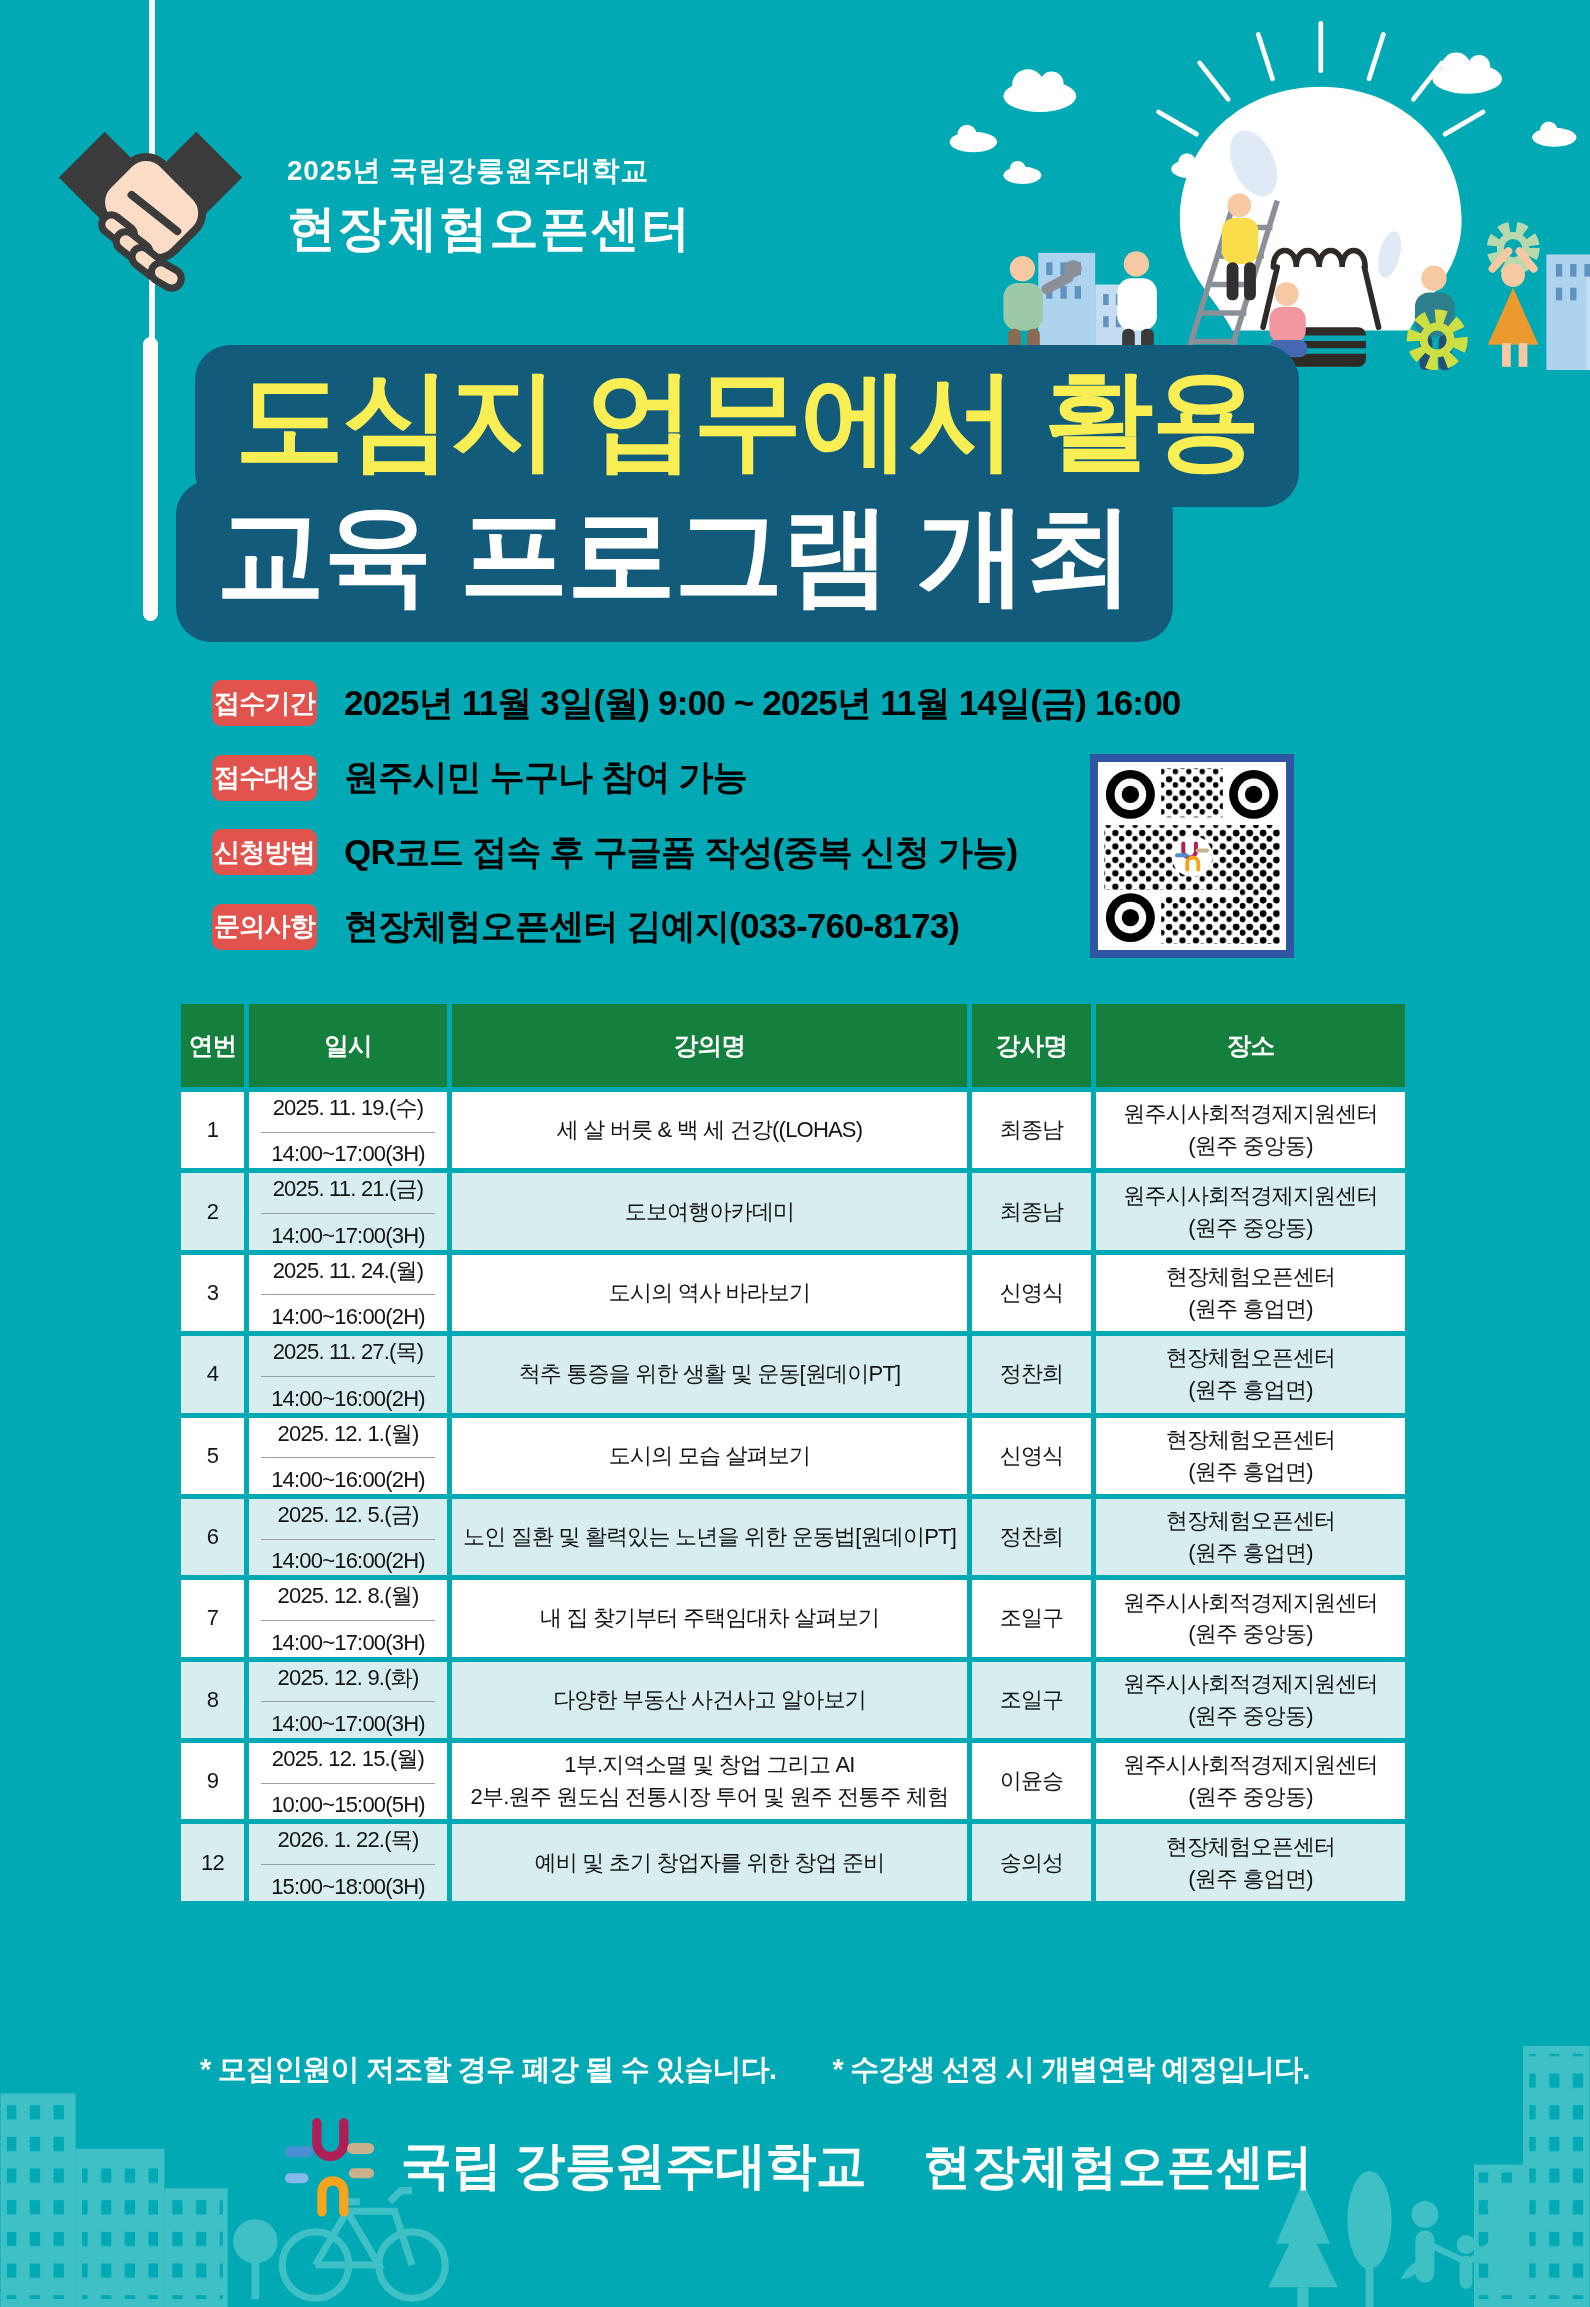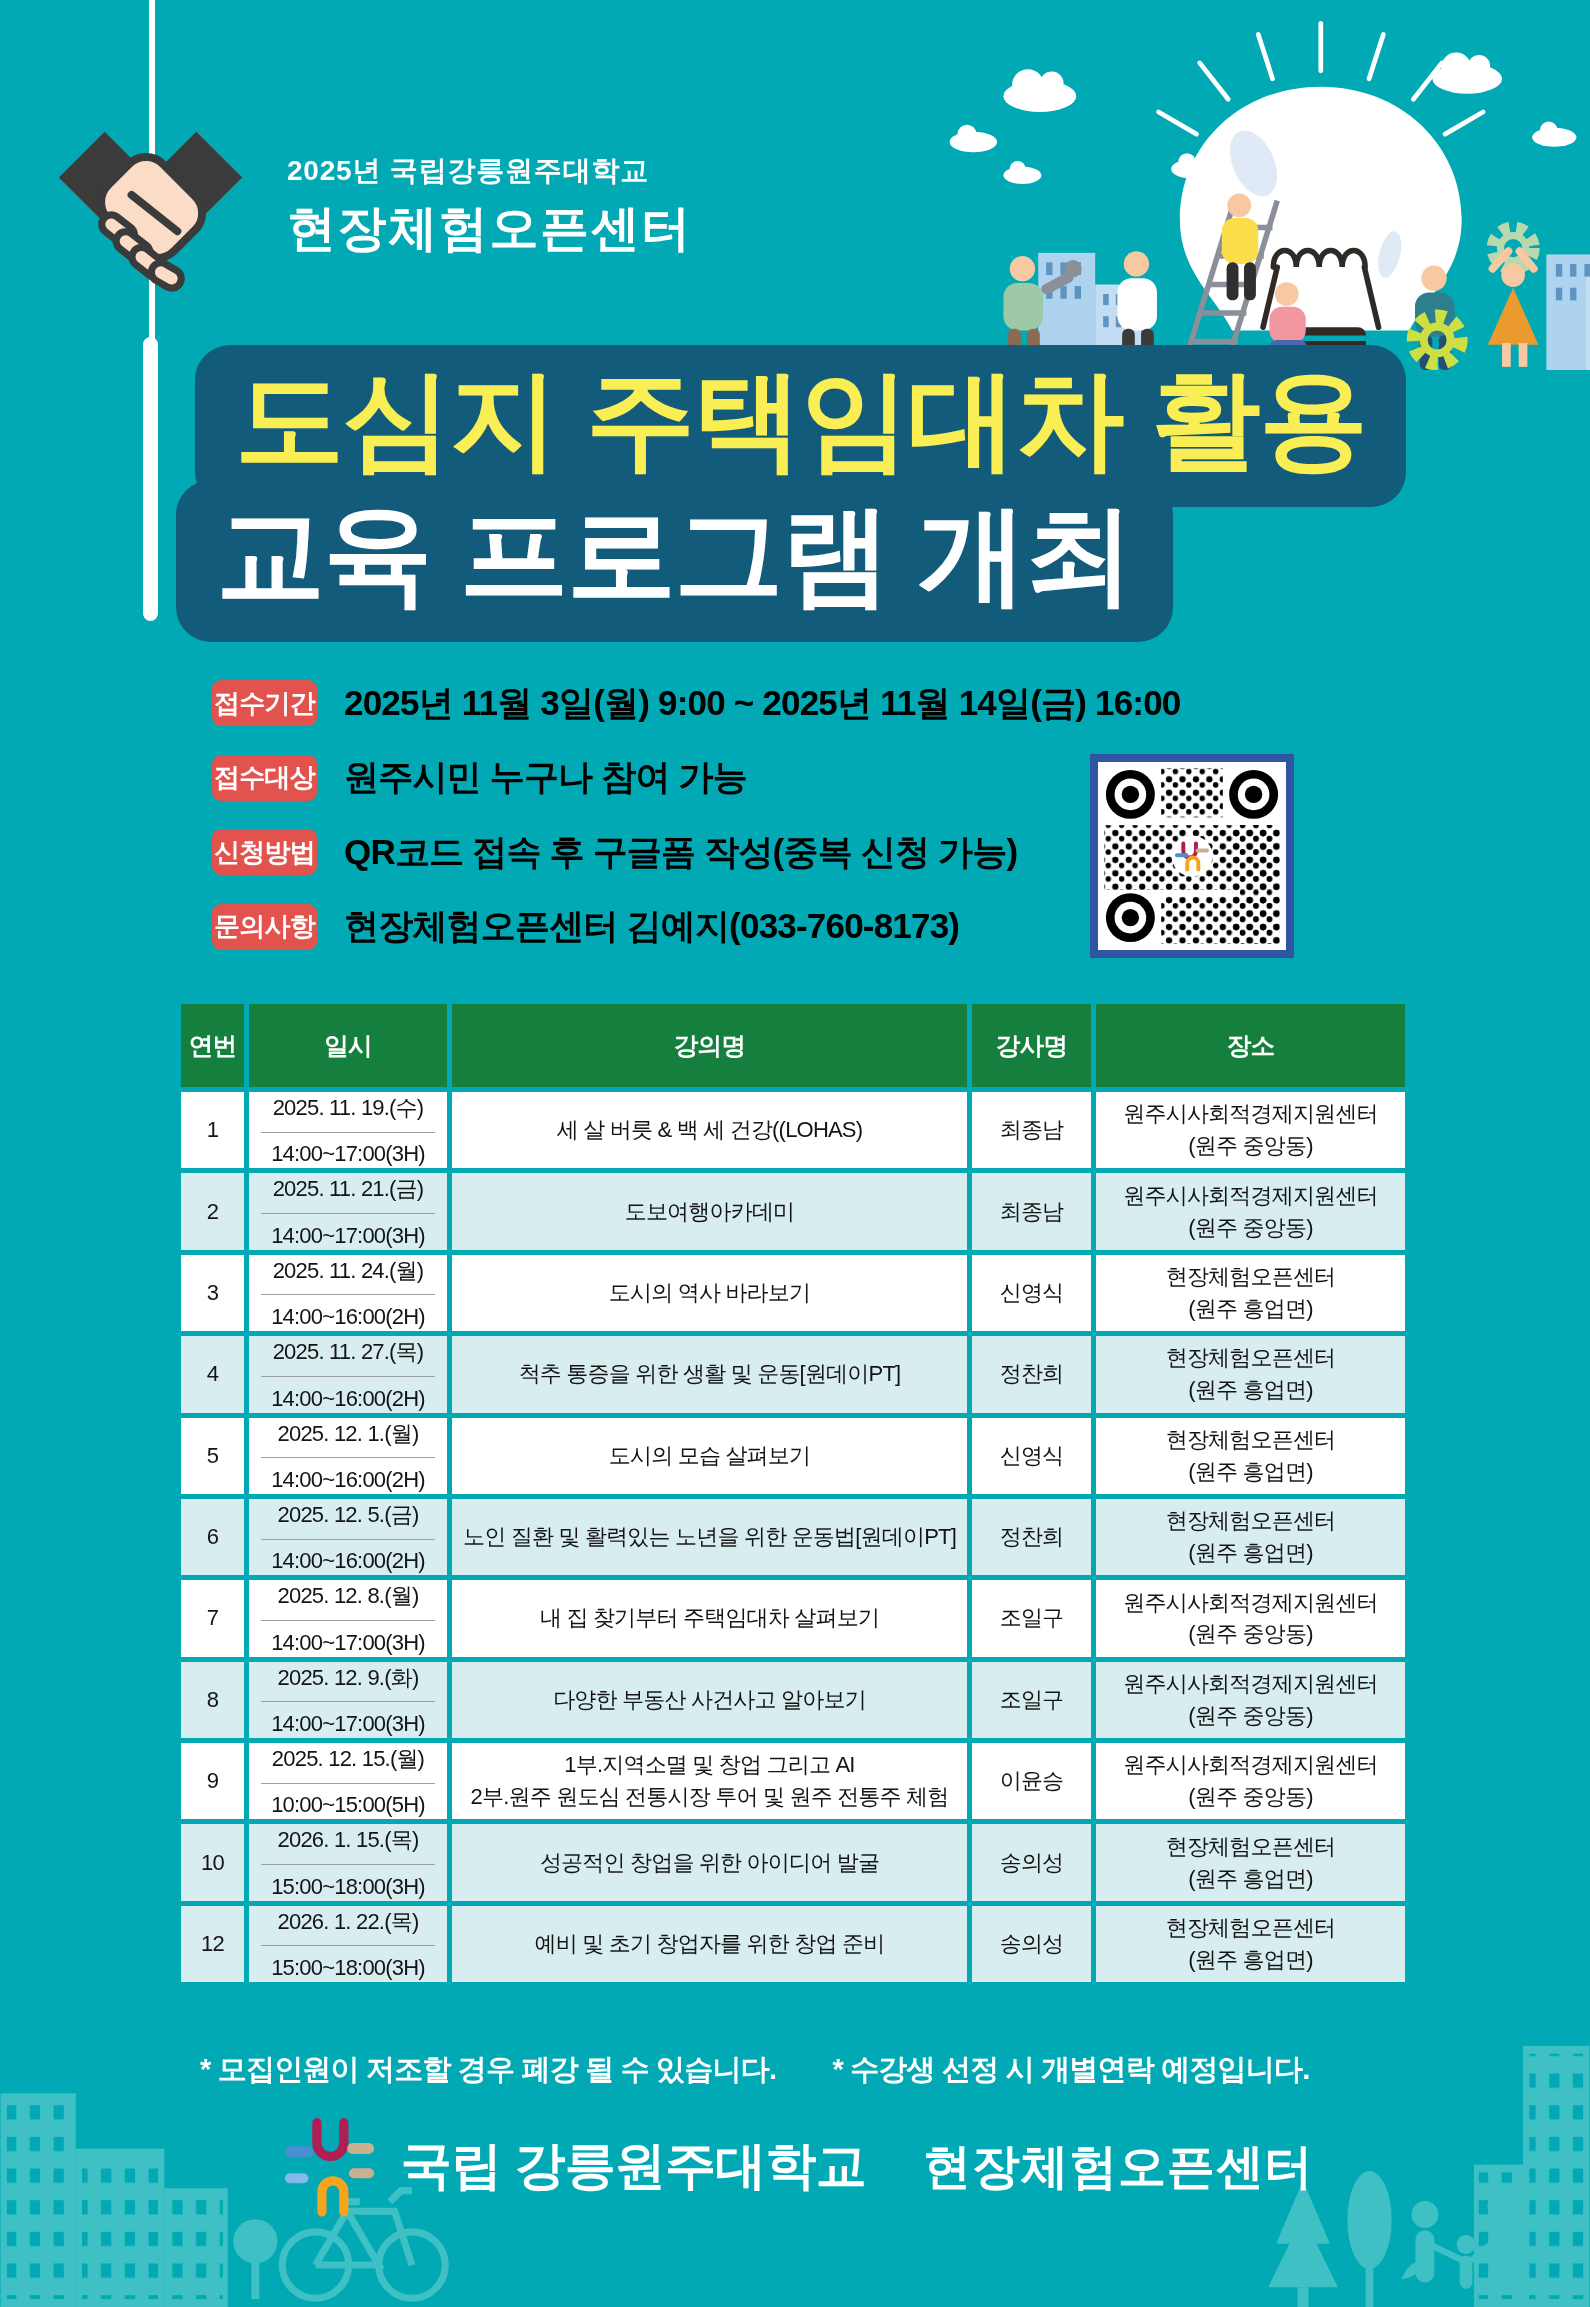--- a/index.html
+++ b/index.html
@@ -298,21 +298,21 @@
       <path d="M722,318 L742,296" stroke="#f7c9a3" stroke-width="10" stroke-linecap="round"></path>
       <path d="M774,318 L756,296" stroke="#f7c9a3" stroke-width="10" stroke-linecap="round"></path>
       <circle cx="748" cy="326" r="15" fill="#f7c9a3"></circle>
       <path d="M748,342 L716,414 h64 z" fill="#eb9a2d"></path>
       <rect x="734" y="412" width="11" height="30" fill="#f7c9a3"></rect>
       <rect x="755" y="412" width="11" height="30" fill="#f7c9a3"></rect>
     </g>
   </svg>
 
   <div class="title-wrap">
-    <div class="title-line l1">도심지 주택임대차 활용</div>
+    <div class="title-line l1">도심지 업무에서 활용</div>
     <div class="title-line l2">교육 프로그램 개최</div>
   </div>
 
   <div class="info-list">
     <div class="info-row">
       <div class="info-badge">접수기간</div>
       <div class="info-text">2025년 11월 3일(월) 9:00 ~ 2025년 11월 14일(금) 16:00</div>
     </div>
     <div class="info-row">
       <div class="info-badge">접수대상</div>
@@ -511,35 +511,20 @@
               <div>1부.지역소멸 및 창업 그리고 AI</div>
               <div>2부.원주 원도심 전통시장 투어 및 원주 전통주 체험</div>
             </td>
       <td class="c-ins">이윤승</td>
       <td class="c-place">
               <div>원주시사회적경제지원센터</div>
               <div>(원주 중앙동)</div>
             </td>
     </tr>
           <tr class="alt">
-      <td class="c-no">10</td>
-      <td class="c-date">
-        <div class="date">2026. 1. 15.(목)</div>
-        <div class="time">15:00~18:00(3H)</div>
-      </td>
-      <td class="c-lec">
-              <div>성공적인 창업을 위한 아이디어 발굴</div>
-            </td>
-      <td class="c-ins">송의성</td>
-      <td class="c-place">
-              <div>현장체험오픈센터</div>
-              <div>(원주 흥업면)</div>
-            </td>
-    </tr>
-          <tr class="alt">
       <td class="c-no">12</td>
       <td class="c-date">
         <div class="date">2026. 1. 22.(목)</div>
         <div class="time">15:00~18:00(3H)</div>
       </td>
       <td class="c-lec">
               <div>예비 및 초기 창업자를 위한 창업 준비</div>
             </td>
       <td class="c-ins">송의성</td>
       <td class="c-place">

